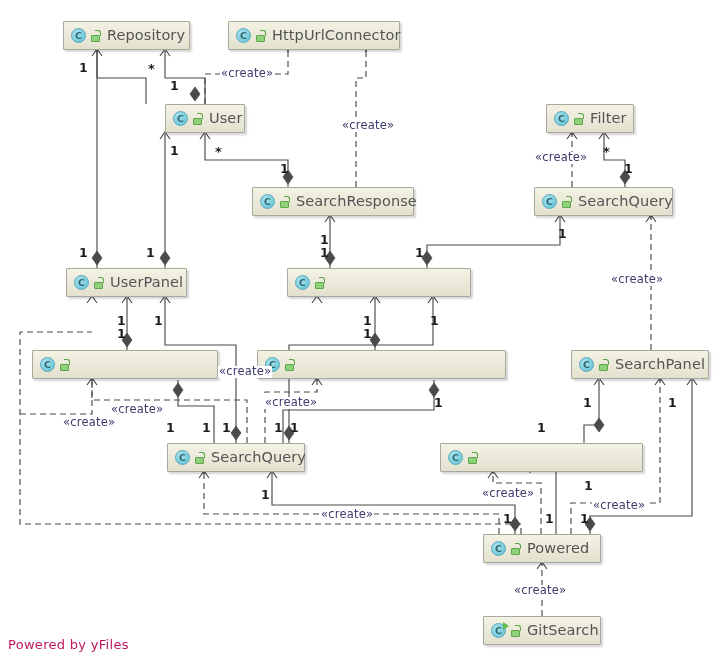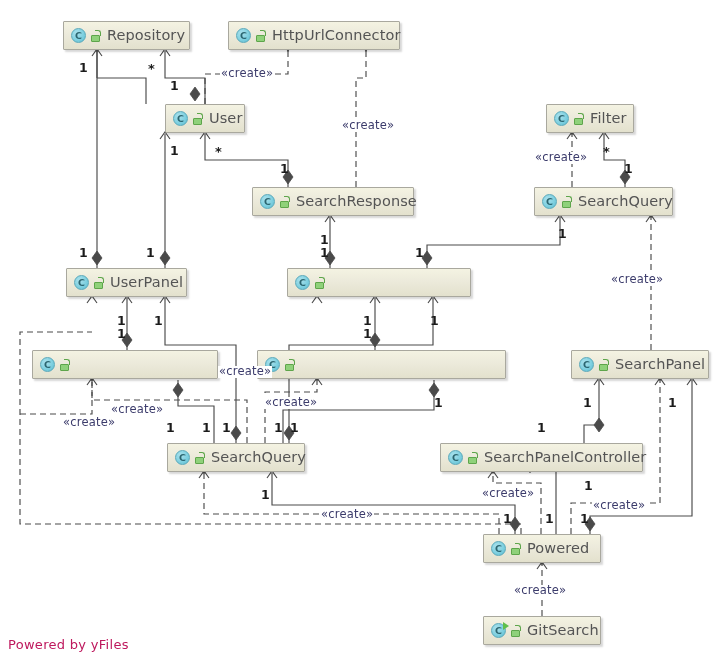--- a/index.html
+++ b/index.html
@@ -409,21 +409,20 @@
       </div>
       <div class="uml-node" style="left: 440px; top: 443px; width: 203px;">
         <span class="icon-class">
           <span class="circ"></span>
           <span class="cletter">C</span>
         </span>
         <span class="icon-lock">
           <span class="shackle"></span>
           <span class="body"></span>
         </span>
-        <span class="node-label">SearchPanelController</span>
       </div>
       <div class="uml-node" style="left: 483px; top: 534px; width: 118px;">
         <span class="icon-class">
           <span class="circ"></span>
           <span class="cletter">C</span>
         </span>
         <span class="icon-lock">
           <span class="shackle"></span>
           <span class="body"></span>
         </span>

